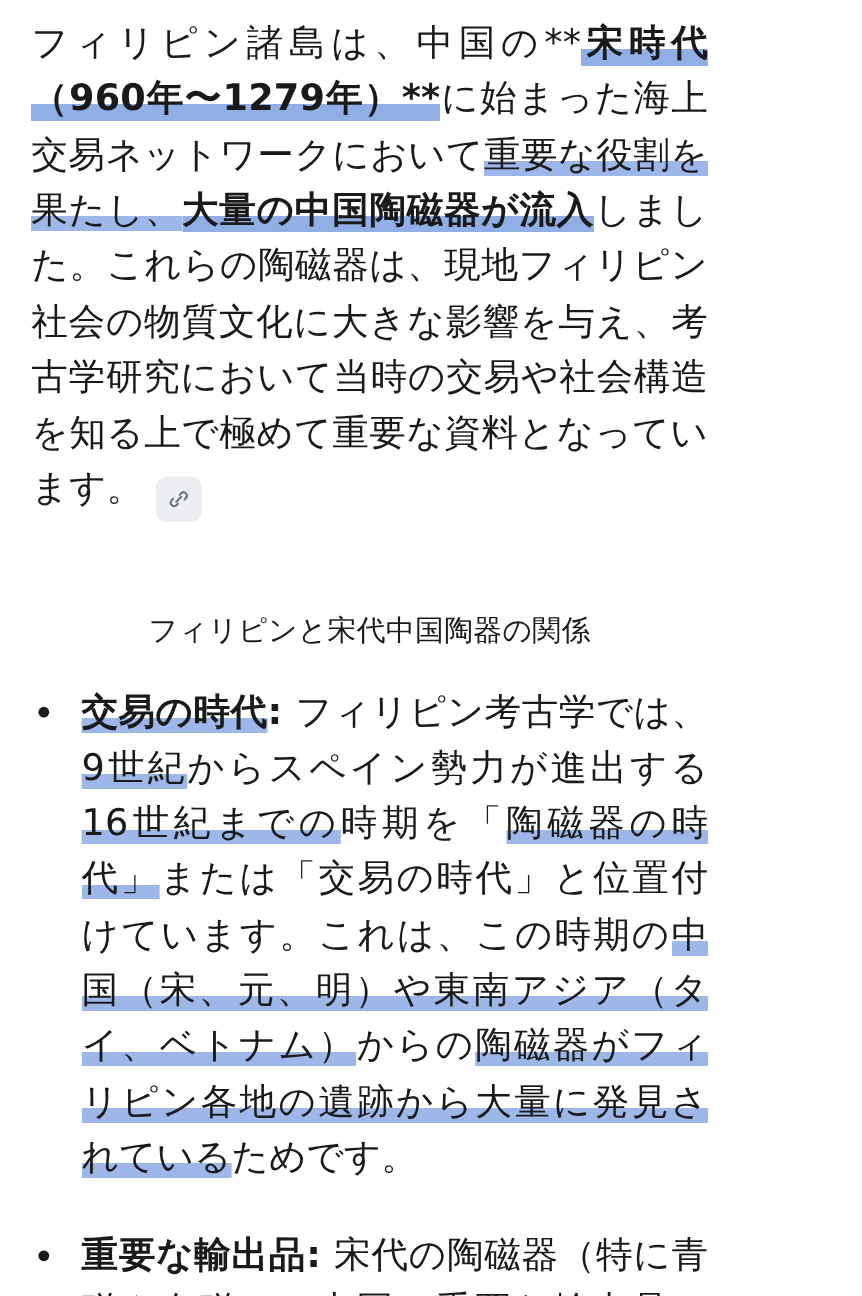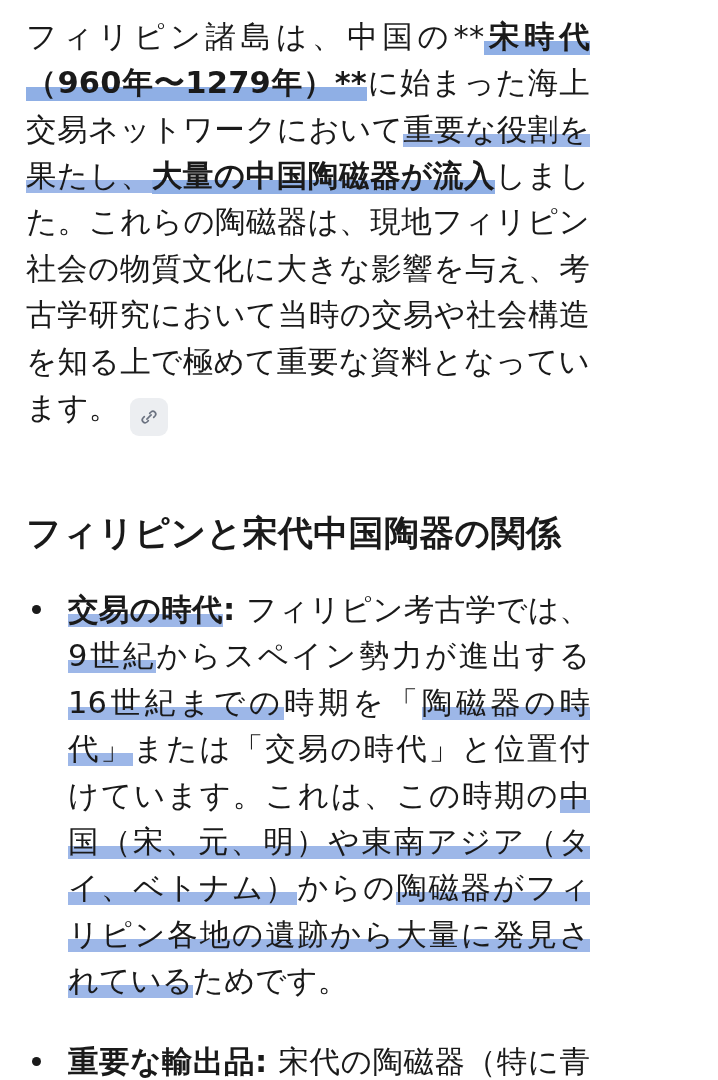--- a/index.html
+++ b/index.html
@@ -56,25 +56,26 @@
     height: 38px;
     border-radius: 9px;
     background: #eceef1;
     vertical-align: -9px;
     margin-left: 10px;
   }
   .chip svg { display: block; }
 
   
   .h2 {
-    font-size: 35px;
-    font-weight: 700;
+    font-size: 24px;
+    font-weight: 400;
     letter-spacing: 0.3px;
     margin: 74px 0 30px 0;
     line-height: 1.35;
+    text-align: center;
   }
 
   
   .list { margin: 0; padding: 0; list-style: none; }
   .li {
     position: relative;
     padding-left: 42px;
     font-size: 30.5px;
     line-height: 1.52;
     text-align: justify;

